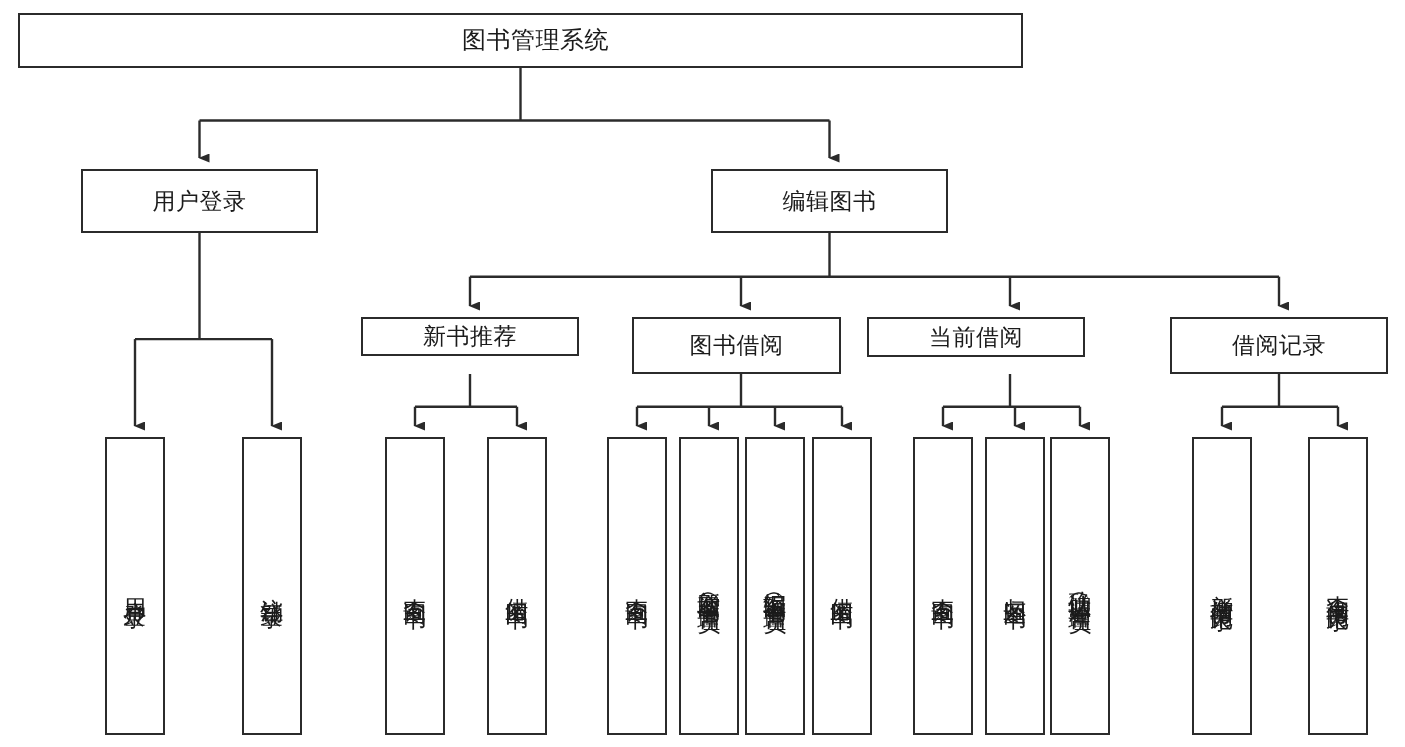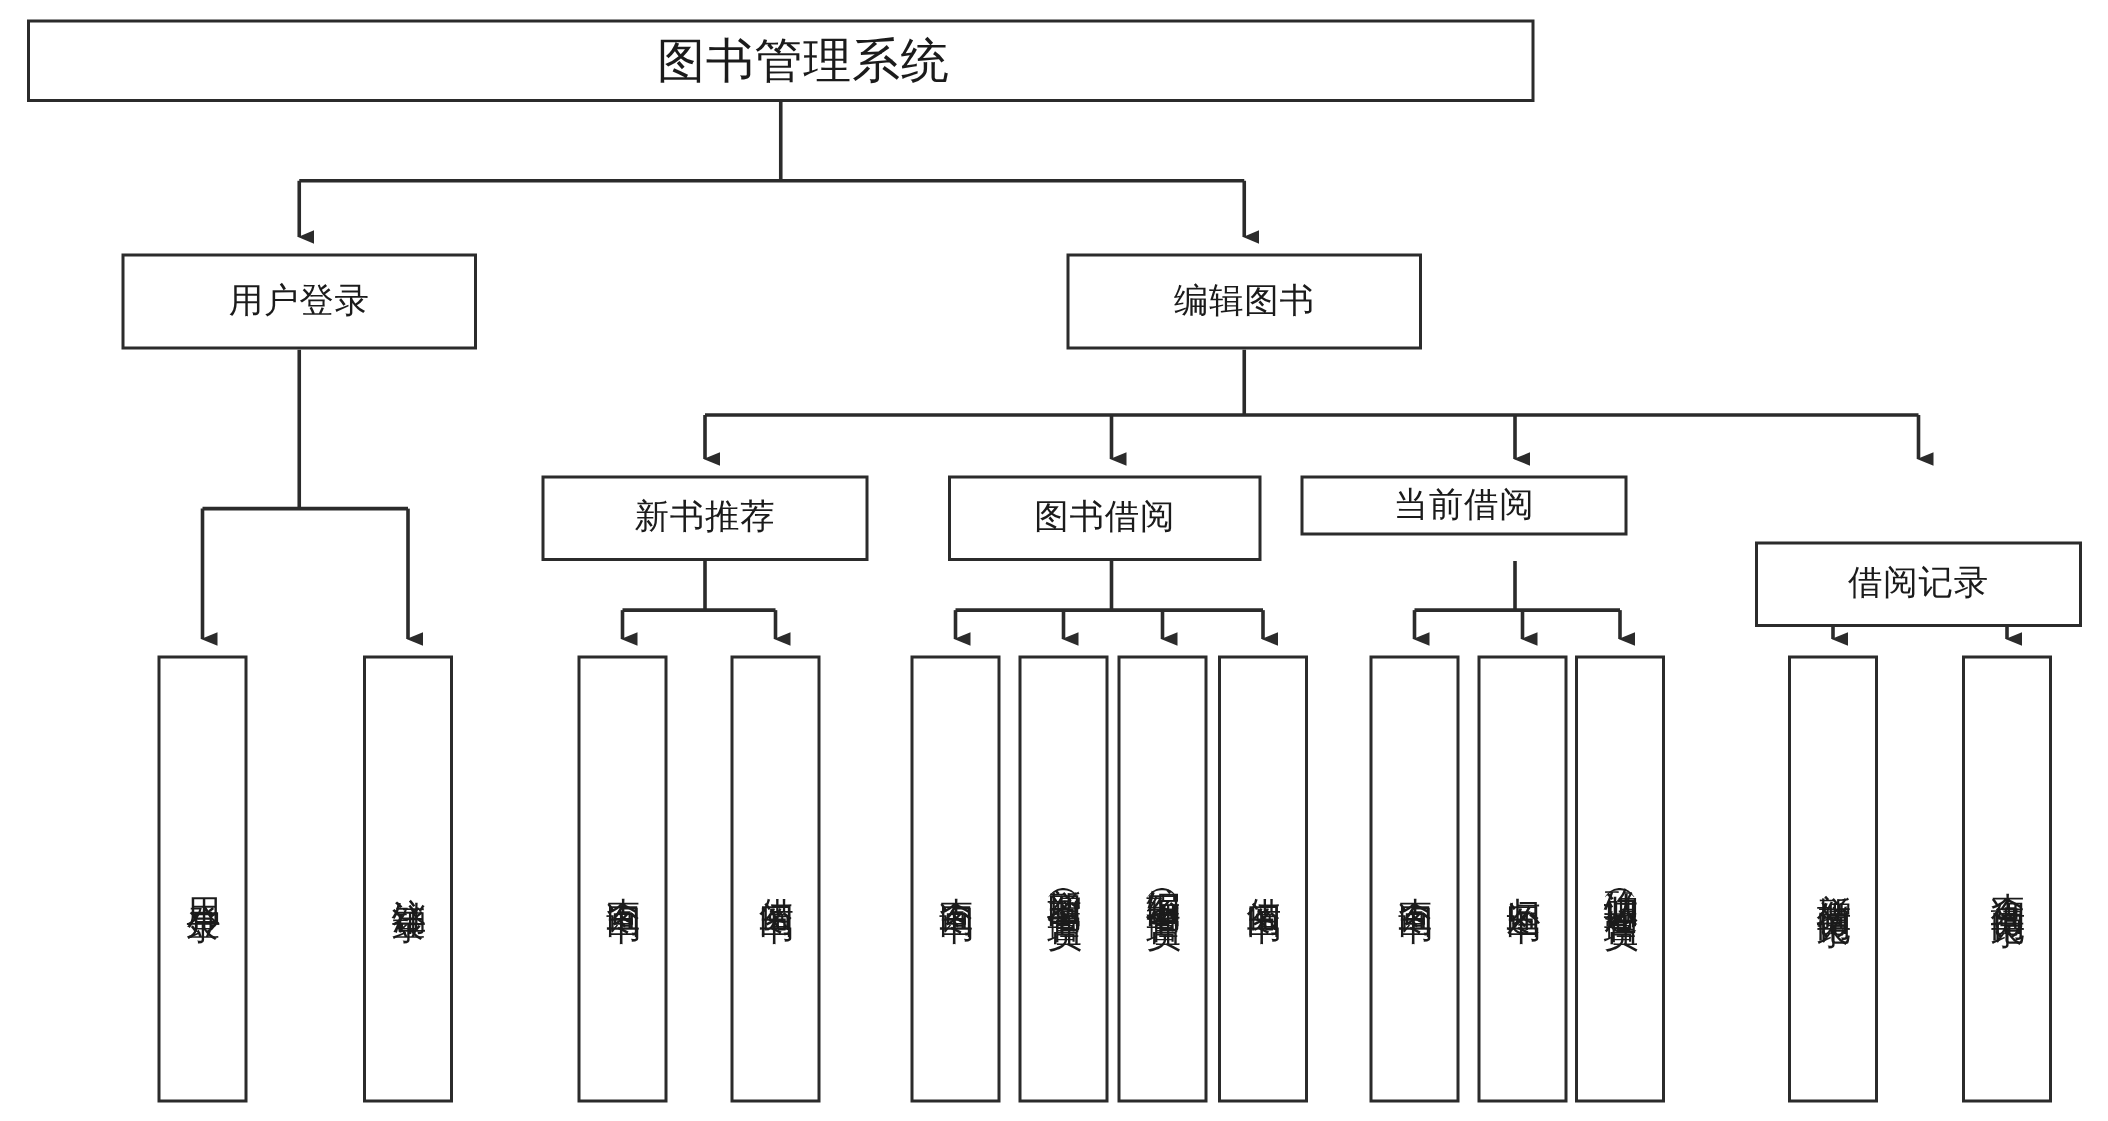--- a/index.html
+++ b/index.html
@@ -43,21 +43,21 @@
     white-space: nowrap;
     text-align: center;
   }
   .node.vertical .label {
     writing-mode: vertical-rl;
     text-orientation: upright;
     letter-spacing: 3px;
     font-size: 23px;
     white-space: nowrap;
   }
-  .node.root .label { font-size: 32px; margin-left: 30px; }
+  .node.root .label { font-size: 24px; margin-left: 30px; }
   .watermark {
     position: absolute;
     right: 8px;
     bottom: 6px;
     color: #9a9a9a;
     font-size: 19px;
     z-index: 5;
     white-space: nowrap;
     letter-spacing: 0.5px;
   }
@@ -112,30 +112,30 @@
   <div id="node-layer">
       <div class="node root" style="left: 18px; top: 13px; width: 1005px; height: 55px;">
         <span class="label">图书管理系统</span>
       </div>
       <div class="node" style="left: 81px; top: 169px; width: 237px; height: 64px;">
         <span class="label">用户登录</span>
       </div>
       <div class="node" style="left: 711px; top: 169px; width: 237px; height: 64px;">
         <span class="label">编辑图书</span>
       </div>
-      <div class="node" style="left: 361px; top: 317px; width: 218px; height: 57px;">
+      <div class="node" style="left: 361px; top: 317px; width: 218px; height: 39px;">
         <span class="label">新书推荐</span>
       </div>
       <div class="node" style="left: 632px; top: 317px; width: 209px; height: 57px;">
         <span class="label">图书借阅</span>
       </div>
       <div class="node" style="left: 867px; top: 317px; width: 218px; height: 40px;">
         <span class="label">当前借阅</span>
       </div>
-      <div class="node" style="left: 1170px; top: 317px; width: 218px; height: 57px; margin-top: 44px;">
+      <div class="node" style="left: 1170px; top: 317px; width: 218px; height: 57px;">
         <span class="label">借阅记录</span>
       </div>
       <div class="node vertical" style="left: 105px; top: 437px; width: 60px; height: 298px;">
         <span class="label">用户登录</span>
       </div>
       <div class="node vertical" style="left: 242px; top: 437px; width: 60px; height: 298px;">
         <span class="label">注销登录</span>
       </div>
       <div class="node vertical" style="left: 385px; top: 437px; width: 60px; height: 298px;">
         <span class="label">查询图书</span>

